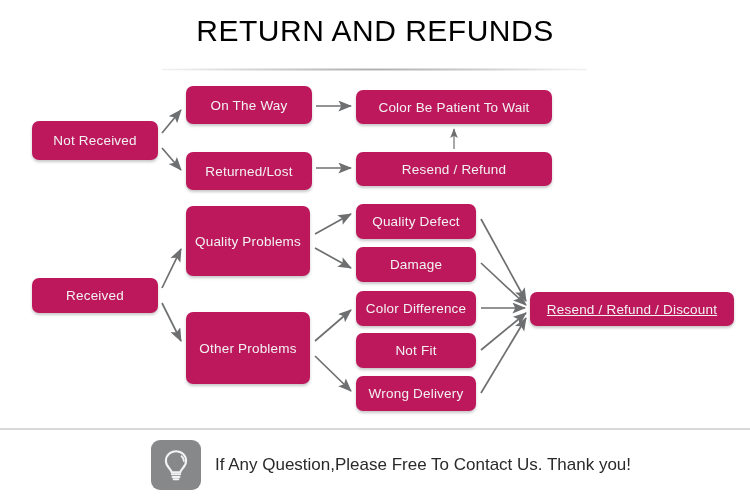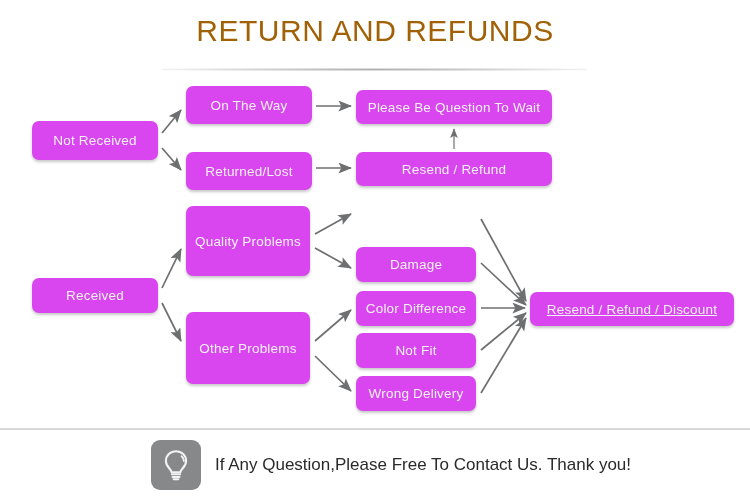--- a/index.html
+++ b/index.html
@@ -19,21 +19,21 @@
   
   #page-title {
     position: absolute;
     left: 0;
     top: 14px;
     width: 750px;
     text-align: center;
     font-size: 30px;
     font-weight: 400;
     letter-spacing: 0.5px;
-    color: #a16207;
+    color: #000000;
   }
   #title-divider {
     position: absolute;
     left: 162px;
     top: 68px;
     width: 425px;
     height: 3px;
     background: radial-gradient(ellipse at center,
                 rgba(160,160,160,0.85) 0%,
                 rgba(186,186,186,0.55) 45%,
@@ -54,21 +54,21 @@
     left: 0;
     top: 0;
     width: 750px;
     height: 428px;
   }
 
   
   .node {
     position: absolute;
     box-sizing: border-box;
-    background: #d946ef;
+    background: #be185d;
     color: #f2f2f2;
     border-radius: 7px;
     display: flex;
     align-items: center;
     justify-content: center;
     font-size: 13.5px;
     font-weight: 400;
     letter-spacing: 0.2px;
     text-align: center;
     box-shadow: 0 2px 3px rgba(0,0,0,0.22);
@@ -150,25 +150,26 @@
       <line x1="481" y1="263" x2="526" y2="305"></line>
       <line x1="481" y1="308" x2="525" y2="308"></line>
       <line x1="481" y1="350" x2="526" y2="313"></line>
       <line x1="481" y1="393" x2="526" y2="318"></line>
     </g>
   </svg>
 
   <div class="node" style="left:32px;  top:121px; width:126px; height:39px;">Not Received</div>
   <div class="node" style="left:186px; top:86px;  width:126px; height:38px;">On The Way</div>
   <div class="node" style="left:186px; top:152px; width:126px; height:38px;">Returned/Lost</div>
-  <div class="node" style="left:356px; top:90px;  width:196px; height:34px;">Please Be Question To Wait</div>
+  <div class="node" style="left:356px; top:90px;  width:196px; height:34px;">Color Be Patient To Wait</div>
   <div class="node" style="left:356px; top:152px; width:196px; height:34px;">Resend / Refund</div>
   <div class="node" style="left:32px;  top:278px; width:126px; height:35px;">Received</div>
   <div class="node" style="left:186px; top:206px; width:124px; height:70px;">Quality Problems</div>
   <div class="node" style="left:186px; top:312px; width:124px; height:72px;">Other Problems</div>
+  <div class="node" style="left:356px; top:204px; width:120px; height:35px;">Quality Defect</div>
   <div class="node" style="left:356px; top:247px; width:120px; height:35px;">Damage</div>
   <div class="node" style="left:356px; top:291px; width:120px; height:35px;">Color Difference</div>
   <div class="node" style="left:356px; top:333px; width:120px; height:35px;">Not Fit</div>
   <div class="node" style="left:356px; top:376px; width:120px; height:35px;">Wrong Delivery</div>
   <div class="node wide-label" style="left:530px; top:292px; width:204px; height:34px;">Resend / Refund / Discount</div>
 
 </div>
 
 <div id="footer-divider"></div>
 

